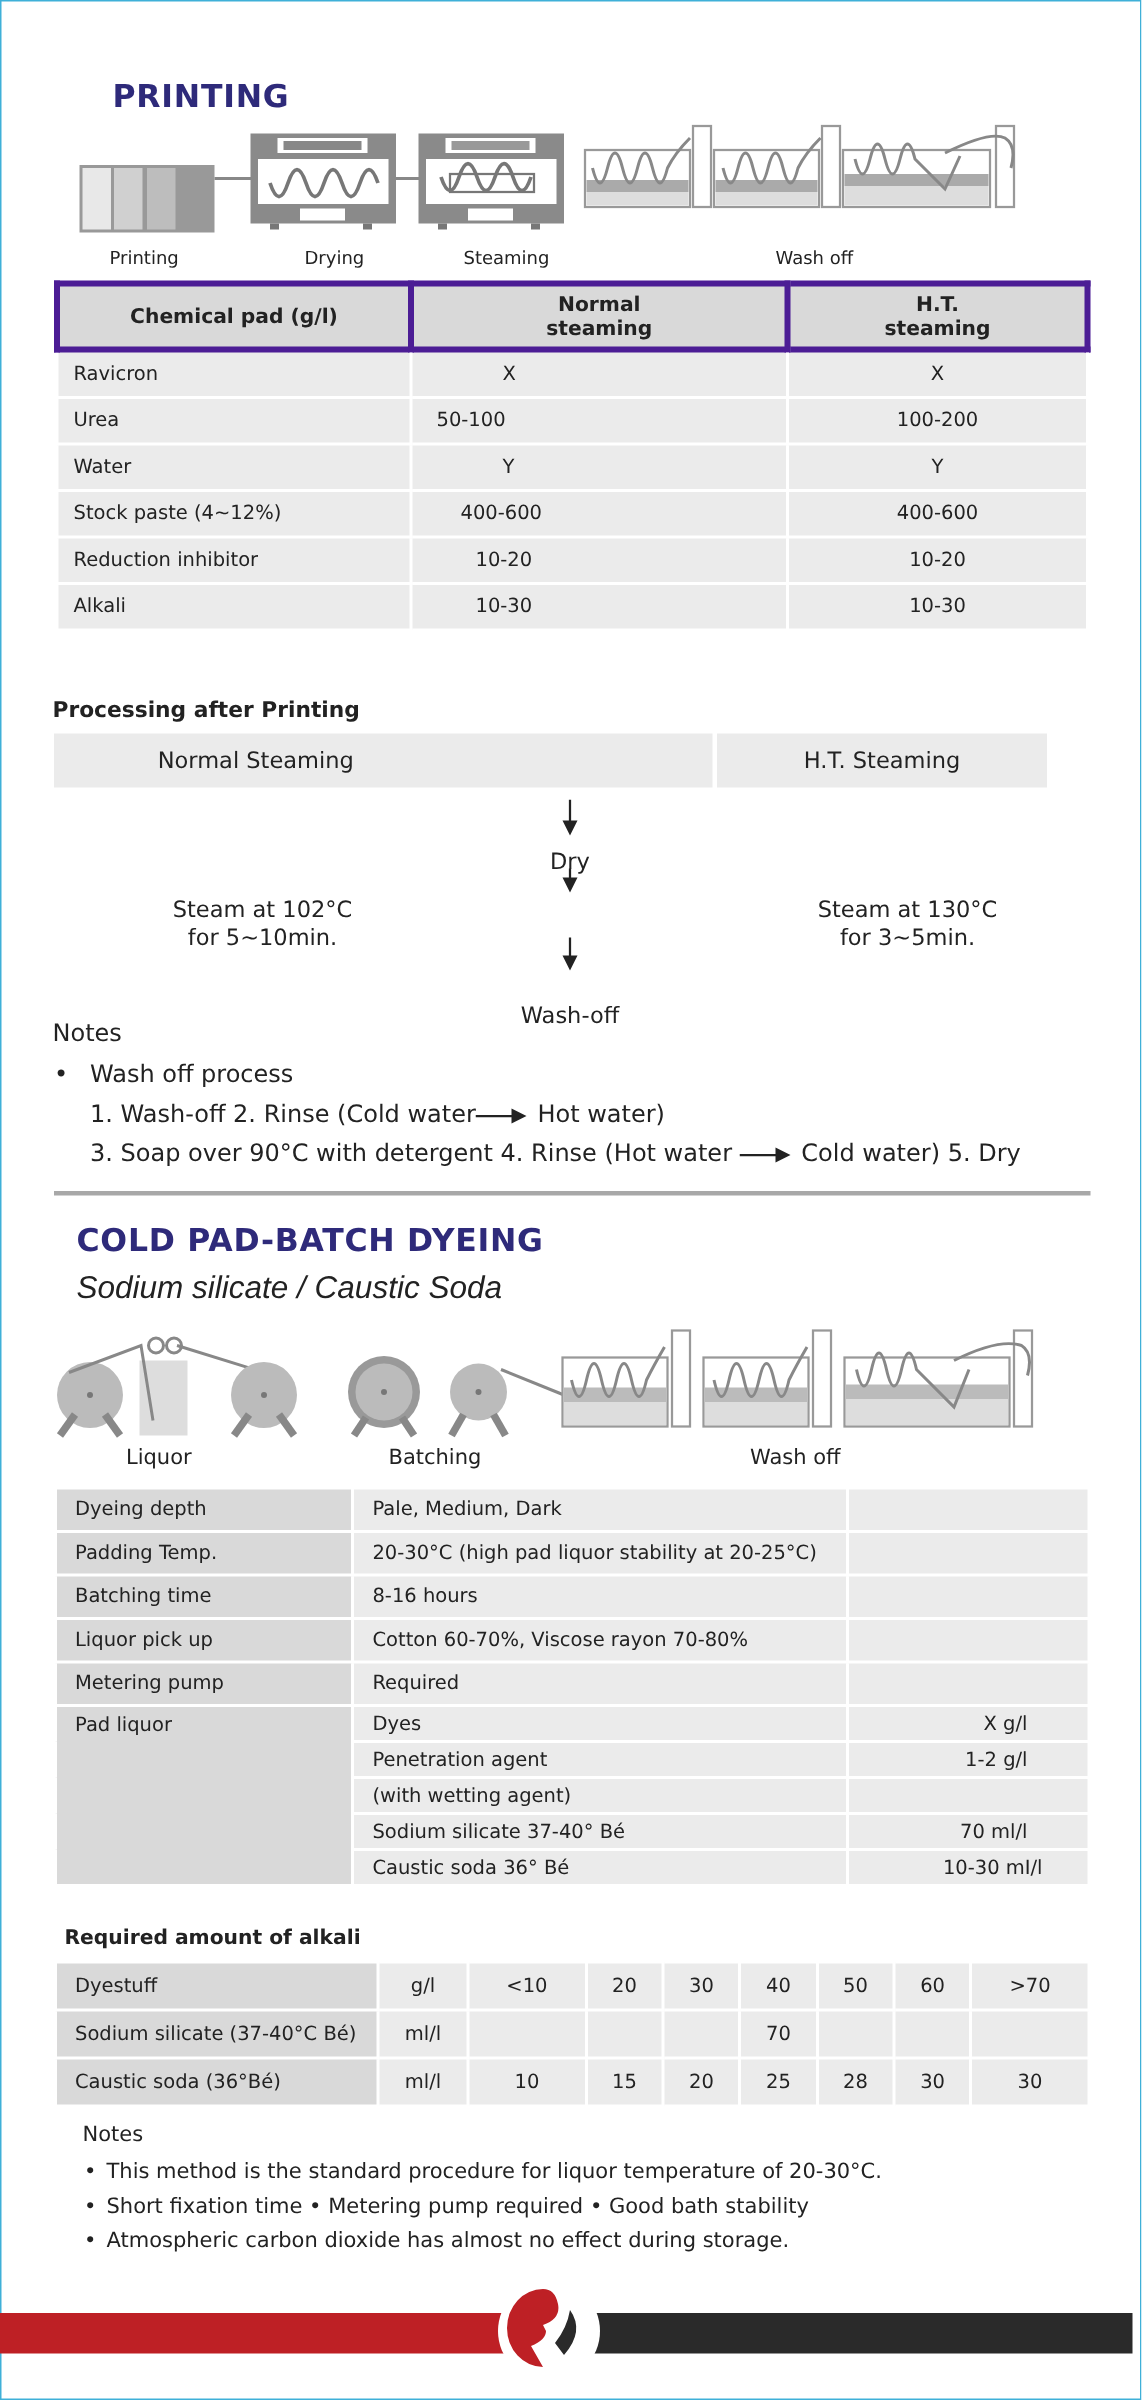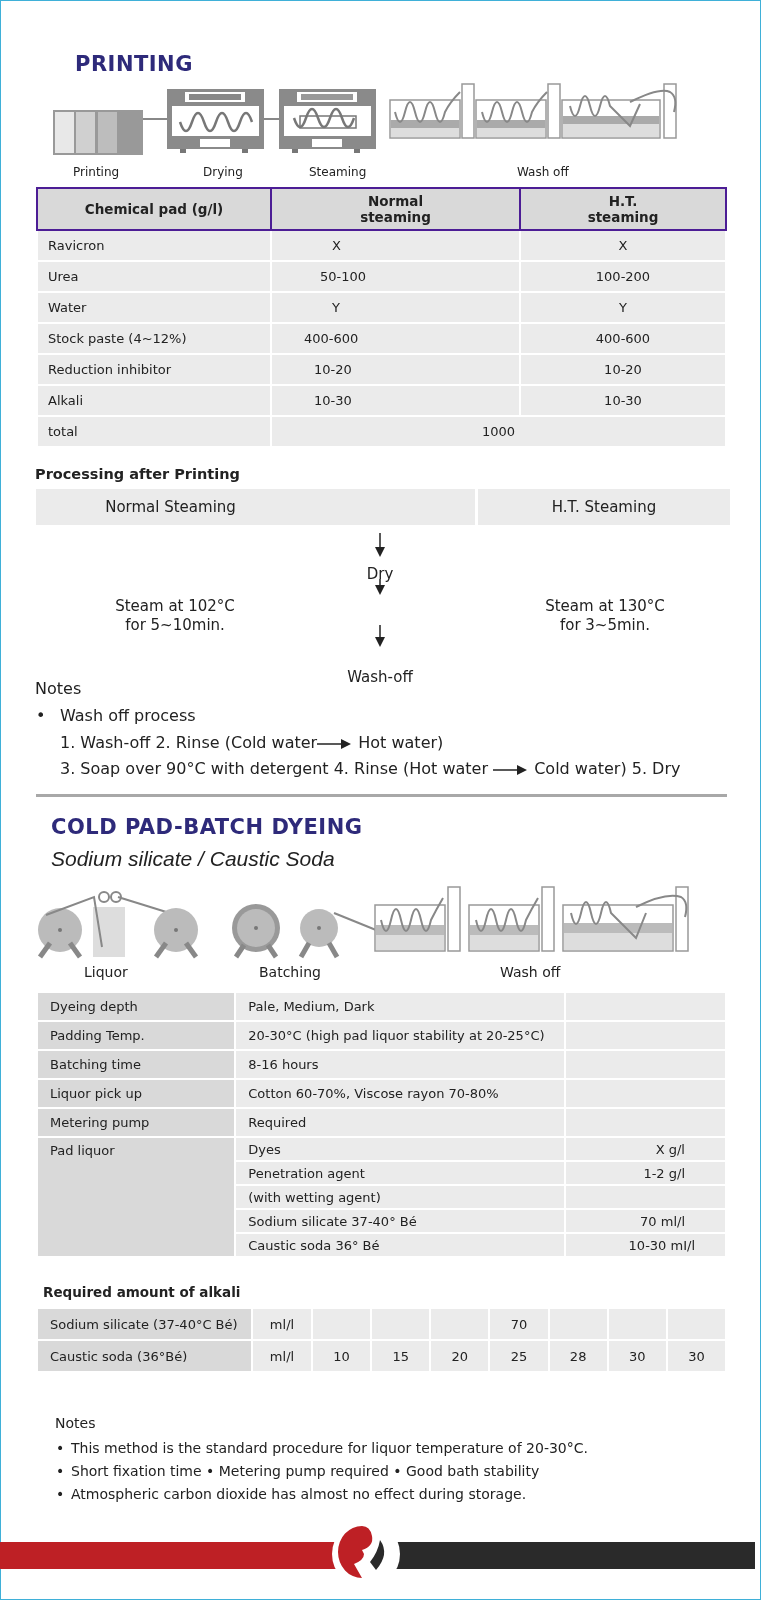--- a/index.html
+++ b/index.html
@@ -5,21 +5,21 @@
   html, body { margin:0; padding:0; background:#fff; }
   body { width:761px; height:1600px; position:relative; font-family:"DejaVu Sans", sans-serif; color:#222; overflow:hidden; }
   .frame { position:absolute; left:0; top:0; width:759px; height:1598px; border:1px solid #3fb0d8; box-sizing:content-box; }
   .abs { position:absolute; }
   .h1 { color:#2e2a7a; font-weight:bold; font-size:21px; letter-spacing:0.5px; font-family:"DejaVu Sans", sans-serif; }
   .sub { font-family:"Liberation Sans", sans-serif; font-style:italic; font-size:21px; color:#222; }
   .lbl { font-size:12px; color:#222; }
   table { border-collapse:collapse; }
   .t1 { position:absolute; left:36px; top:187px; width:691px; font-size:13px; }
   .t1 td { background:#ebebeb; border:2px solid #fff; height:29px; padding:0 10px; }
-  .t1 th { background:#d9d9d9; border:2px solid #4c1d95; height:38px; font-size:13.5px; font-weight:bold; }
+  .t1 th { background:#d9d9d9; border:4px solid #4c1d95; height:38px; font-size:13.5px; font-weight:bold; }
   .c { text-align:center; }
   .proc-title { font-weight:bold; font-size:14.5px; }
   .proc-head { position:absolute; top:489px; height:36px; background:#ebebeb; font-size:15px; display:flex; align-items:center; justify-content:center; }
   .flow { font-size:15px; text-align:center; line-height:19px; }
   .notes-h { font-weight:normal; font-size:16px; }
   .note-line { font-size:16px; }
   .hr { position:absolute; left:36px; top:794px; width:691px; height:3px; background:#a8a8a8; }
   .t2 { position:absolute; left:36px; top:991px; width:691px; font-size:13px; }
   .t2 td { border:2px solid #fff; height:27px; padding:0 12px; background:#ebebeb; }
   .t2 td.k { background:#d9d9d9; width:170px; }
@@ -104,21 +104,21 @@
     <th style="width:245px;"><span>Normal</span><br><span>steaming</span></th>
     <th><span>H.T.</span><br><span>steaming</span></th>
   </tr>
   <tr>
         <td>Ravicron</td>
         <td style="padding-left:60px;">X</td>
         <td class="c">X</td>
       </tr>
   <tr>
         <td>Urea</td>
-        <td style="padding-left:48px;">50-100</td>
+        <td style="padding-left:16px;">50-100</td>
         <td class="c">100-200</td>
       </tr>
   <tr>
         <td>Water</td>
         <td style="padding-left:60px;">Y</td>
         <td class="c">Y</td>
       </tr>
   <tr>
         <td>Stock paste (4~12%)</td>
         <td style="padding-left:32px;">400-600</td>
@@ -126,33 +126,29 @@
       </tr>
   <tr>
         <td>Reduction inhibitor</td>
         <td style="padding-left:42px;">10-20</td>
         <td class="c">10-20</td>
       </tr>
   <tr>
         <td>Alkali</td>
         <td style="padding-left:42px;">10-30</td>
         <td class="c">10-30</td>
-      </tr>
-  <tr>
-        <td>total</td>
-        <td colspan="2" class="c">1000</td>
       </tr>
 </tbody>
   </table>
 
 <div class="abs proc-title" style="left:35px;top:466px;">Processing after Printing</div>
 <div class="proc-head" style="left:36px;width:439px;">
     <span style="margin-right:170px">Normal Steaming</span>
   </div>
-<div class="proc-head" style="left:478px;width:252px;">H.T. Steaming</div>
+<div class="proc-head" style="left:478px;width:220px;">H.T. Steaming</div>
 
 <svg class="abs" style="left:370px;top:533px;" width="20" height="140">
   <g>
       <line x1="10" y1="0" x2="10" y2="18" stroke="#222" stroke-width="1.5"></line>
       <polygon points="5,14 15,14 10,24" fill="#222"></polygon>
     </g>
   <g>
       <line x1="10" y1="46" x2="10" y2="56" stroke="#222" stroke-width="1.5"></line>
       <polygon points="5,52 15,52 10,62" fill="#222"></polygon>
     </g>
@@ -288,20 +284,31 @@
         <td class="v" style="height:22px">Caustic soda 36° Bé</td>
         <td class="r" style="height:22px;padding-right:30px">10-30 mI/l</td>
       </tr>
 </tbody>
   </table>
 
 <div class="abs b-title" style="left:43px;top:1284px;">Required amount of alkali</div>
 <table class="t3">
   <tbody id="alkali-body">
       <tr>
+        <td class="k">Dyestuff</td>
+        <td class="u">g/l</td>
+        <td>&lt;10</td>
+        <td>20</td>
+        <td>30</td>
+        <td>40</td>
+        <td>50</td>
+        <td>60</td>
+        <td>&gt;70</td>
+      </tr>
+      <tr>
         <td class="k">Sodium silicate (37-40°C Bé)</td>
         <td class="u">ml/l</td>
         <td></td>
         <td></td>
         <td></td>
         <td>70</td>
         <td></td>
         <td></td>
         <td></td>
       </tr>

